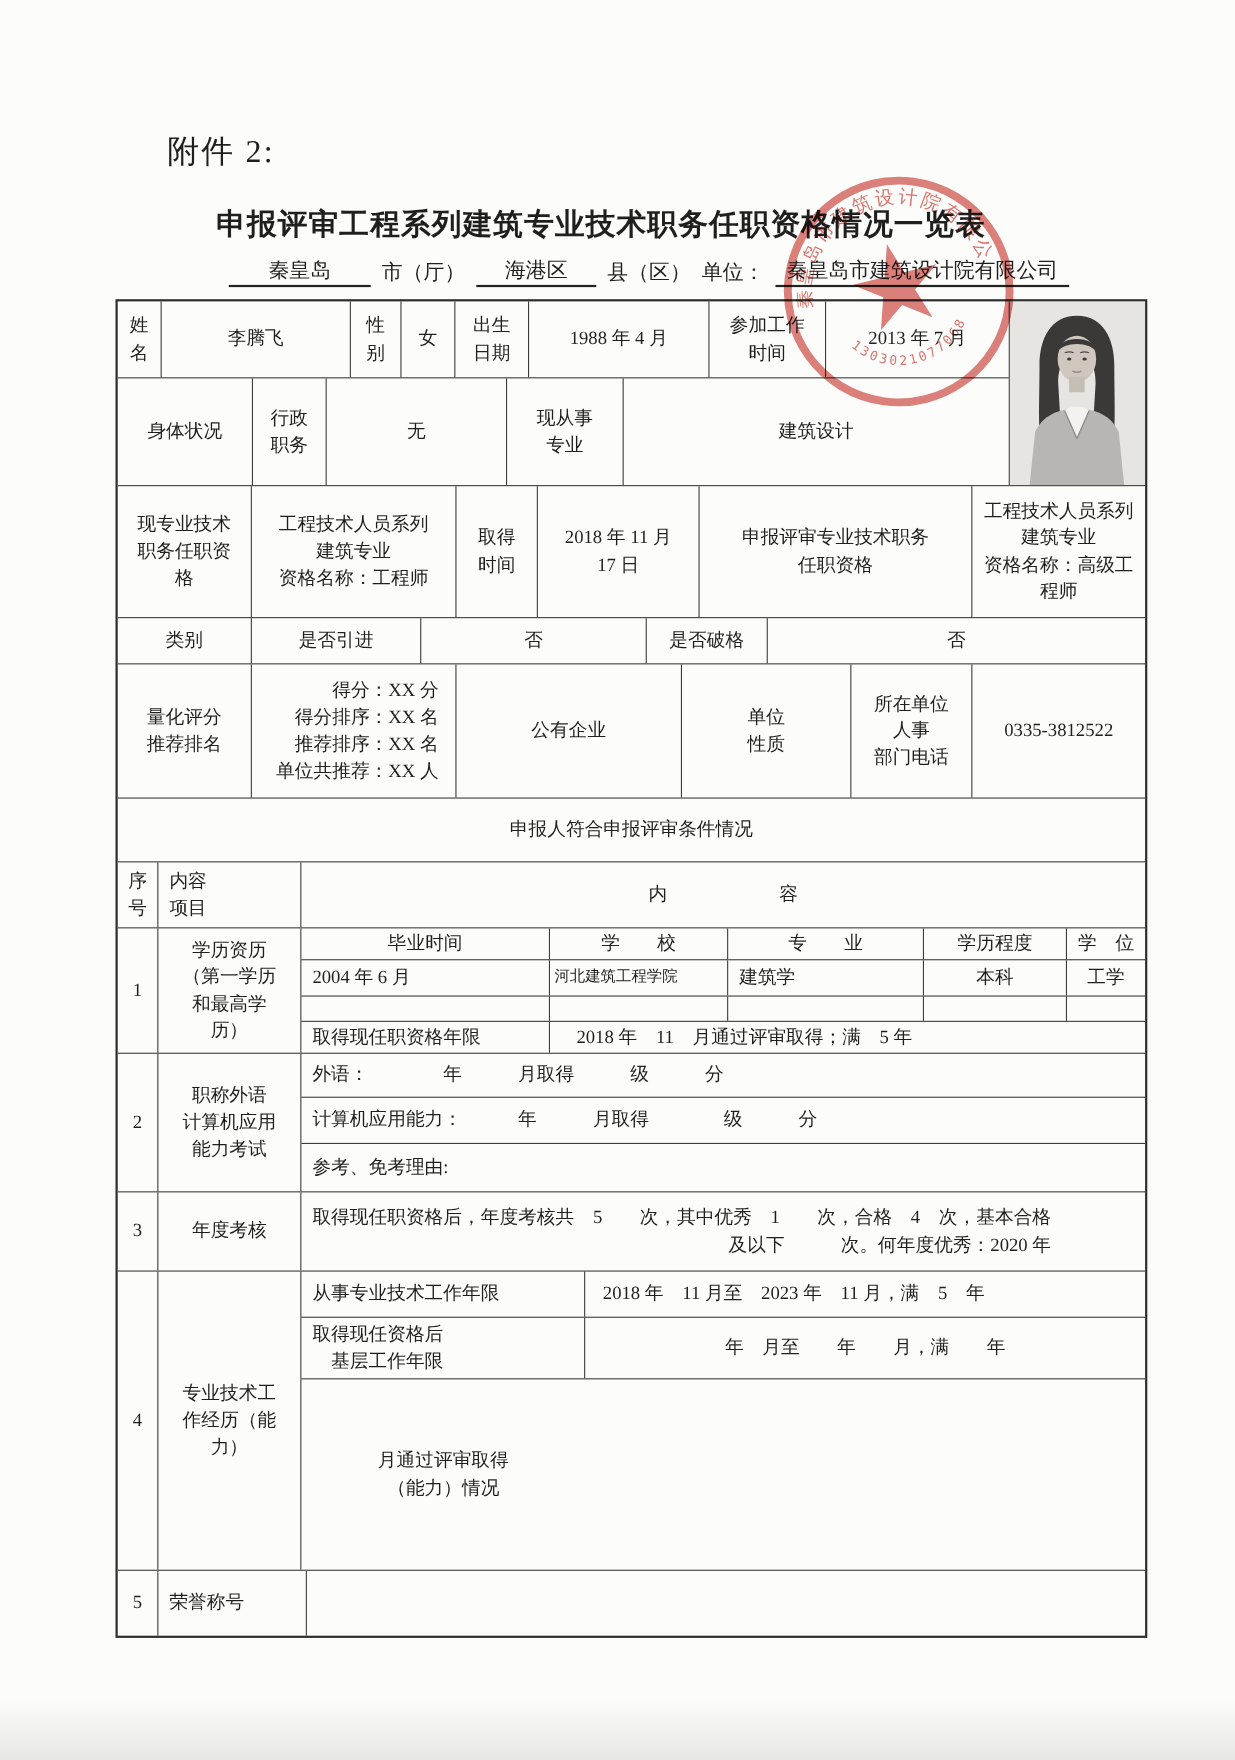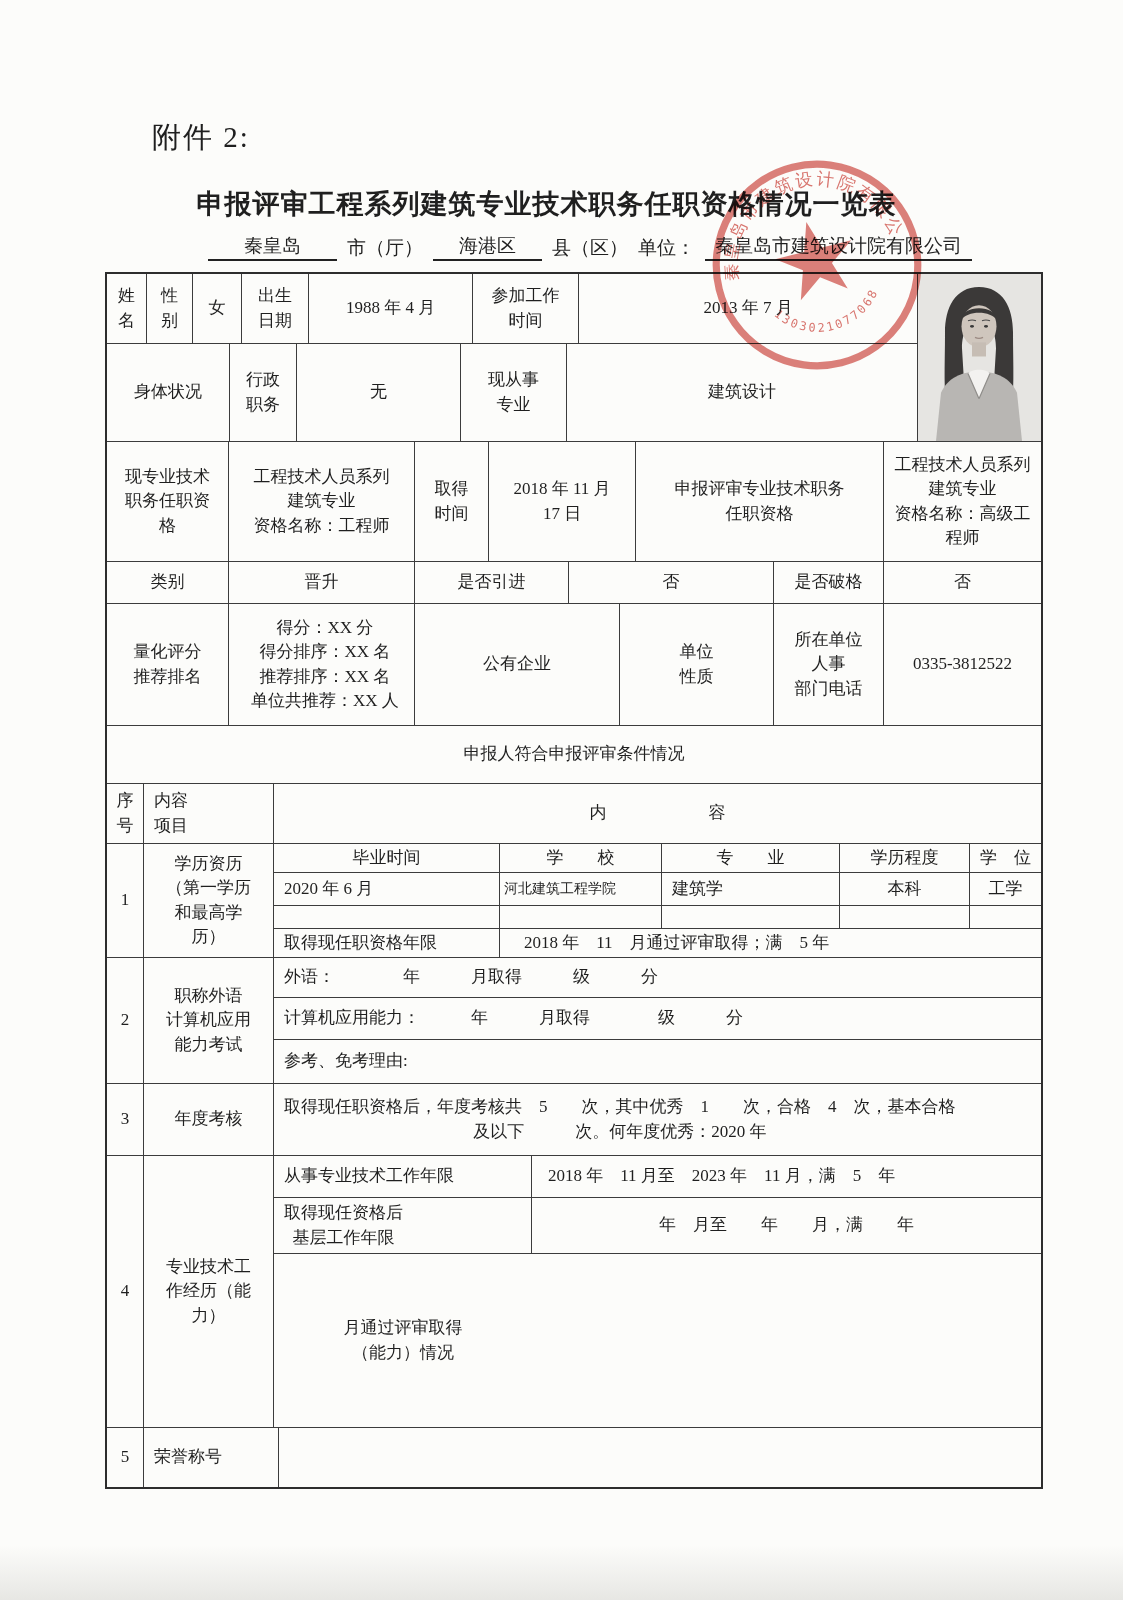--- a/index.html
+++ b/index.html
@@ -27,21 +27,21 @@
 
   
   .tbl{position:absolute; left:105px; top:272px; width:938px;
     border:2px solid #2d2d2d; box-sizing:border-box; font-size:17px; line-height:1.42;}
   .trow{display:flex; border-bottom:1px solid #3c3c3c; box-sizing:border-box;}
   .tbl > .trow:last-child{border-bottom:none;}
   .cell{border-right:1px solid #3c3c3c; box-sizing:border-box;
     display:flex; align-items:center; justify-content:center; text-align:center;
     padding:2px 4px; overflow:hidden;}
   .cell.last, .trow .cell:last-child{border-right:none;}
-  .cell.left{justify-content:flex-start; text-align:center; padding-left:10px;}
+  .cell.left{justify-content:flex-start; text-align:right; padding-left:10px;}
   .colgroup{display:flex; flex-direction:column; box-sizing:border-box;}
   .subrow{display:flex; border-bottom:1px solid #3c3c3c; box-sizing:border-box;}
   .subrow:last-child{border-bottom:none;}
   .vfill{flex:1;}
 
   
   .photo-cell{width:125px; padding:0; display:flex; align-items:stretch; justify-content:stretch;}
   .photo-cell svg{width:100%; height:100%; display:block;}
 
   
@@ -67,20 +67,21 @@
     <span class="u unit">秦皇岛市建筑设计院有限公司</span>
   </div>
 
   <div class="tbl">
 
     <div class="trow" style="height:168px">
       <div class="colgroup" style="width:811px; border-right:1px solid #3c3c3c;">
         <div class="subrow" style="height:70px">
           <div class="cell pre" style="width:40px">姓
 名</div>
+          <div class="cell" style="width:172px">李腾飞</div>
           <div class="cell pre" style="width:46px">性
 别</div>
           <div class="cell" style="width:49px">女</div>
           <div class="cell pre" style="width:67px">出生
 日期</div>
           <div class="cell" style="width:164px">1988 年 4 月</div>
           <div class="cell pre" style="width:106px">参加工作
 时间</div>
           <div class="cell last" style="flex:1">2013 年 7 月</div>
         </div>
@@ -127,21 +128,20 @@
       <div class="cell pre" style="width:248px">申报评审专业技术职务
 任职资格</div>
       <div class="cell last pre" style="flex:1">工程技术人员系列
 建筑专业
 资格名称：高级工
 程师</div>
     </div>
 
     <div class="trow" style="height:42px">
       <div class="cell" style="width:122px">类别</div>
-      <div class="cell" style="width:186px">晋升</div>
       <div class="cell" style="width:154px">是否引进</div>
       <div class="cell" style="width:205px">否</div>
       <div class="cell" style="width:110px">是否破格</div>
       <div class="cell last" style="flex:1">否</div>
     </div>
 
     <div class="trow" style="height:122px">
       <div class="cell pre" style="width:122px">量化评分
 推荐排名</div>
       <div class="cell pre left" style="width:186px; padding-left:22px">得分：XX 分
@@ -177,21 +177,21 @@
 历）</div>
       <div class="colgroup" style="flex:1">
         <div class="subrow" style="height:30px">
           <div class="cell" style="width:226px">毕业时间</div>
           <div class="cell" style="width:162px">学　　校</div>
           <div class="cell" style="width:178px">专　　业</div>
           <div class="cell" style="width:130px">学历程度</div>
           <div class="cell last" style="flex:1">学　位</div>
         </div>
         <div class="subrow" style="height:34px">
-          <div class="cell left" style="width:226px">2020 年 6 月</div>
+          <div class="cell left" style="width:226px">2004 年 6 月</div>
           <div class="cell left small" style="width:162px; padding-left:4px">河北建筑工程学院</div>
           <div class="cell left" style="width:178px">建筑学</div>
           <div class="cell" style="width:130px">本科</div>
           <div class="cell last" style="flex:1">工学</div>
         </div>
         <div class="subrow" style="height:24px">
           <div class="cell" style="width:226px"></div>
           <div class="cell" style="width:162px"></div>
           <div class="cell" style="width:178px"></div>
           <div class="cell" style="width:130px"></div>

